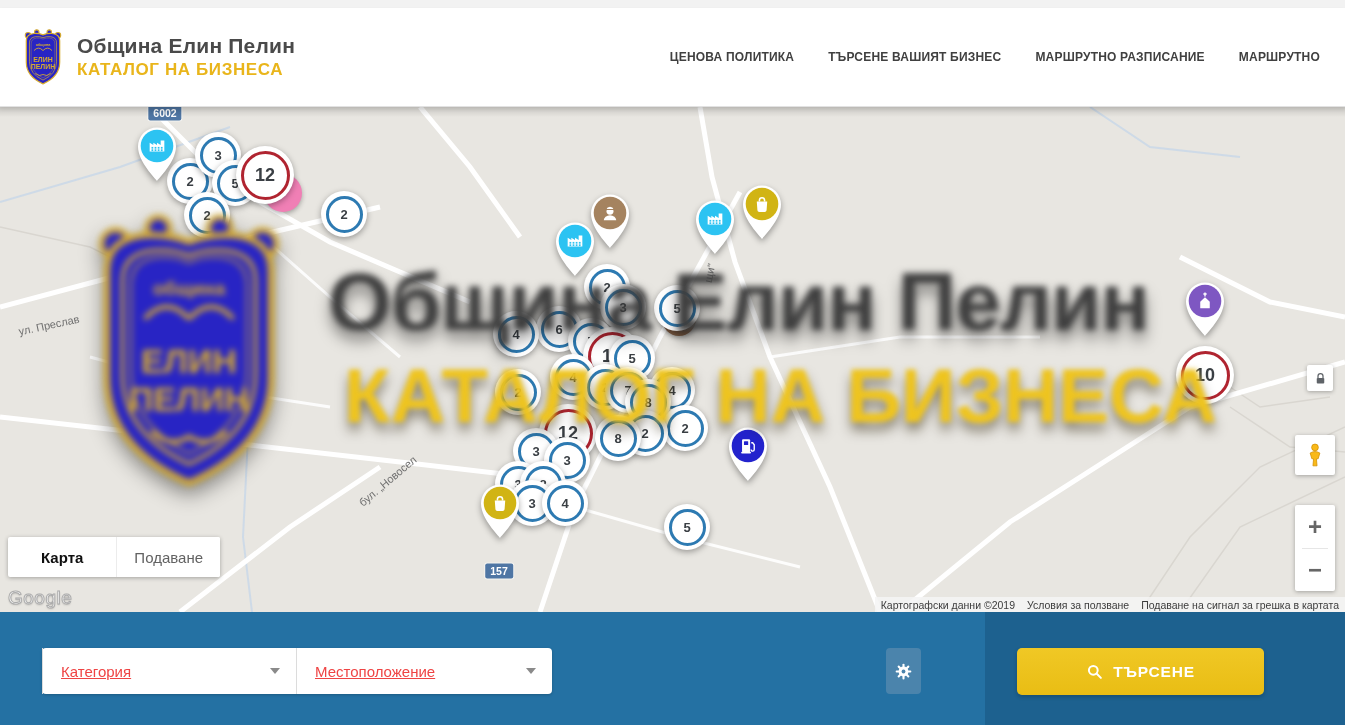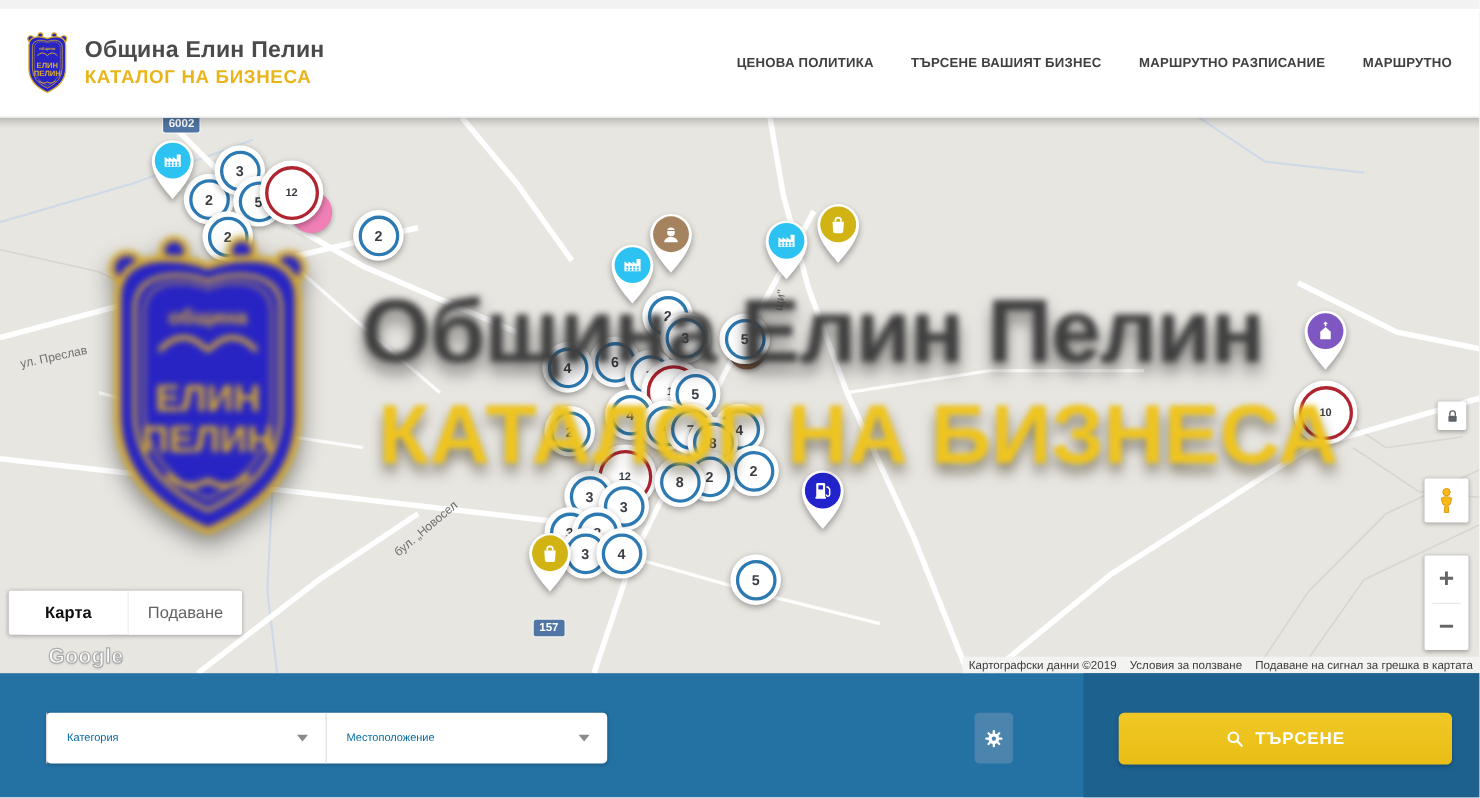--- a/index.html
+++ b/index.html
@@ -32,21 +32,21 @@
 
   .cluster { position:absolute; transform:translate(-50%,-50%); background:#fff; border-radius:50%;
              box-shadow:0 2px 6px rgba(0,0,0,.35); display:flex; align-items:center; justify-content:center;
              z-index:5; cursor:pointer; }
   .cluster.s { width:46px; height:46px; }
   .cluster.l { width:58px; height:58px; }
   .cluster .ring { width:calc(100% - 9px); height:calc(100% - 9px); border-radius:50%;
                    display:flex; align-items:center; justify-content:center;
                    font-weight:bold; color:#3a3f44; }
   .cluster.s .ring { border:3px solid #2d7ab2; font-size:13px; }
-  .cluster.l .ring { border:3.5px solid #2d7ab2; font-size:10px; }
+  .cluster.l .ring { border:3.5px solid #2d7ab2; font-size:18px; }
   .cluster.red .ring { border-color:#b02430; }
 
   .pin { position:absolute; transform:translate(-50%,-100%); width:46px; height:58px; z-index:6;
          filter:drop-shadow(0 3px 3px rgba(0,0,0,.35)); cursor:pointer; }
   .pin > svg.bg { position:absolute; inset:0; }
   .pin > svg.glyph { position:absolute; left:12px; top:11px; width:22px; height:22px; }
 
   .watermark { position:absolute; inset:0; z-index:8; pointer-events:none; }
   .crest-lg { position:absolute; left:86px; top:106px; width:206px;
               filter:blur(3px) drop-shadow(0 9px 10px rgba(0,0,0,.45)); }
@@ -65,46 +65,46 @@
               font-size:24px; font-weight:bold; color:#666; cursor:pointer; user-select:none; }
   .zoom-div { width:26px; height:1px; background:#e6e6e6; }
 
   .maptype { position:absolute; left:8px; top:430px; height:40px; display:flex; background:#fff;
              border-radius:2px; box-shadow:0 1px 4px rgba(0,0,0,.3); overflow:hidden; z-index:20; }
   .maptype button { border:0; background:#fff; height:40px; padding:0 17px; font-family:"Liberation Sans",sans-serif;
                     font-size:15px; cursor:pointer;margin-left:16px; }
   .maptype .active { font-weight:bold; color:#0f0f0f; }
   .maptype .inactive { color:#626262; border-left:1px solid #ececec; }
 
-  .glogo { position:absolute; left:8px; bottom:3px; z-index:21; font-size:19px; font-weight:bold; color:#fff;
-           letter-spacing:.5px; -webkit-text-stroke:1px #ababab; text-shadow:0 1px 2px rgba(0,0,0,.25);margin-left:36px; }
+  .glogo { position:absolute; left:8px; bottom:3px; z-index:21; font-size:19px; font-weight:normal; color:#fff;
+           letter-spacing:.5px; -webkit-text-stroke:1px #ababab; text-shadow:0 1px 2px rgba(0,0,0,.25); }
   .attr { position:absolute; right:0; bottom:0; z-index:21; display:flex; align-items:center;
           background:rgba(245,245,245,.85); height:15px; font-size:10.5px; color:#3c3c3c; }
   .attr span { padding:0 6px; white-space:nowrap; }
 
   
   .searchbar { position:relative; width:1345px; height:113px; background:#2471a3; }
   .sb-dark { position:absolute; right:0; top:0; width:360px; height:113px; background:#1d618f; }
   .fields { position:absolute; left:42px; top:36px; height:46px; display:flex; background:#fff;
             border-radius:4px; box-shadow:0 1px 3px rgba(0,0,0,.2); }
   .field { display:flex; align-items:center; height:46px; }
   .f-keyword { width:316px; }
   .f-keyword svg { width:19px; height:19px; margin:0 10px 0 15px; flex:0 0 auto; }
   .f-keyword input { border:0; outline:0; flex:1; height:40px; font-family:"Liberation Sans",sans-serif;
                      font-size:15px; color:#333; min-width:0; }
   .f-keyword input::placeholder { color:#8f8f8f; opacity:1; }
   .f-select { justify-content:space-between; padding:0 16px 0 18px; cursor:pointer; border-left:1px solid #dcdcdc; }
   .f-cat { width:254px; } .f-loc { width:256px; }
-  .f-select .ph { font-size:10px; color:#0369a1; }
+  .f-select .ph { font-size:15px; color:#ef4444;text-decoration:underline; }
   .caret { width:0; height:0; border-left:5px solid transparent; border-right:5px solid transparent;
            border-top:6px solid #8a8a8a; }
   .gearbtn { position:absolute; left:886px; top:36px; width:35px; height:46px; background:#4b84ac;
              border:0; border-radius:4px; display:flex; align-items:center; justify-content:center; cursor:pointer; }
   .gearbtn svg { width:21px; height:21px; }
-  .searchbtn { position:absolute; left:1017px; top:36px; width:303px; height:47px; border:0; border-radius:5px;
+  .searchbtn { position:absolute; left:1017px; top:36px; width:247px; height:47px; border:0; border-radius:5px;
                background:linear-gradient(#f0c825,#e9bd14); display:flex; align-items:center; justify-content:center;
                gap:10px; cursor:pointer; box-shadow:0 2px 4px rgba(0,0,0,.2); }
   .searchbtn span { font-size:15.5px; font-weight:bold; color:#fff; letter-spacing:.8px;
                     font-family:"Liberation Sans",sans-serif; }
   .searchbtn svg { width:17px; height:17px; }
 </style>
 </head>
 <body>
 
 <div class="topstrip"></div>

